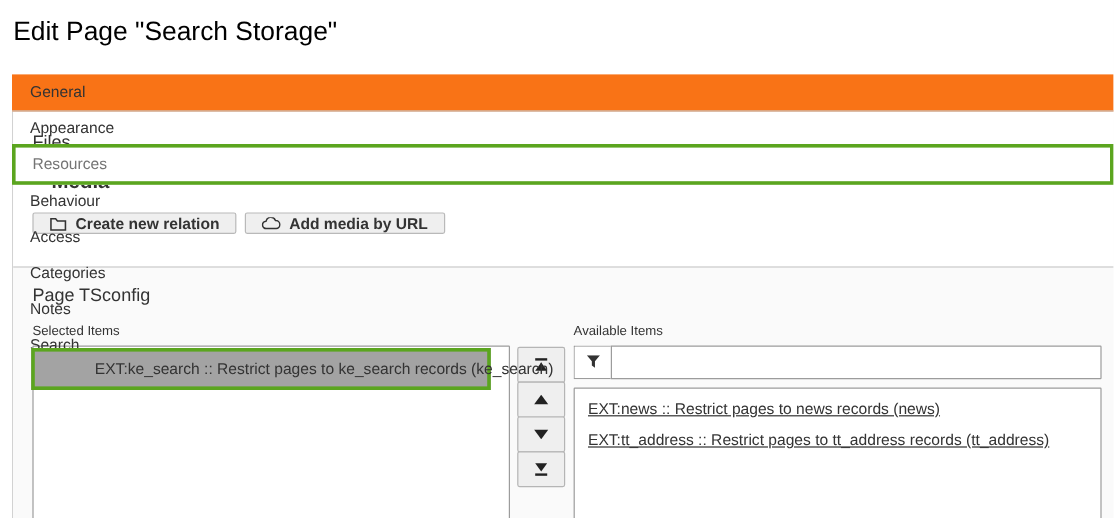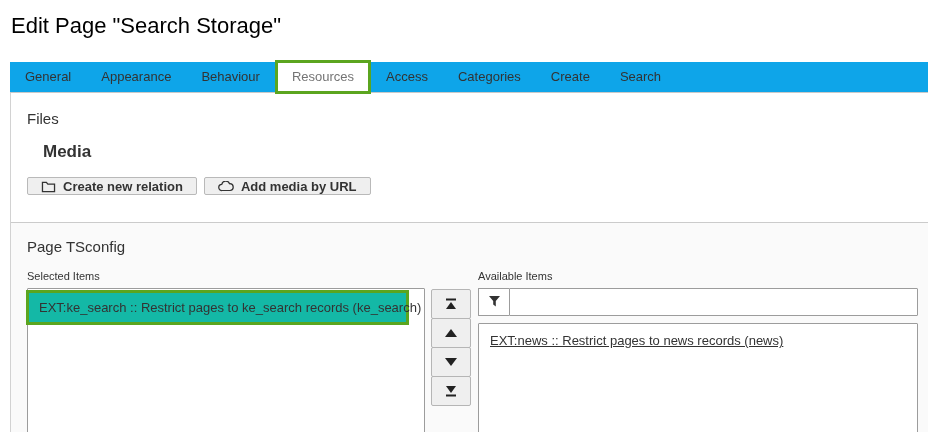--- a/index.html
+++ b/index.html
@@ -8,25 +8,26 @@
 
   .page-title {
     font-size: 22px; font-weight: 400; color: #000;
     margin: 13px 0 0 11px; line-height: 26px;
   }
 
   
   .tabbar {
     margin: 23px 0 0 10px;
     height: 31px;
-    background: #0ea5e9;
+    background: #f97316;
     border-bottom: 1px solid #c9c9c9;
     display: flex;
     align-items: stretch;
     position: relative;
+    flex-direction: column;
   }
   .tab {
     padding: 0 15px;
     line-height: 30px;
     font-size: 13px;
     color: #333;
     cursor: pointer;
     white-space: nowrap;
   }
   .tab.active {
@@ -83,24 +84,25 @@
 
   .listbox {
     border: 1px solid #9c9c9c;
     border-radius: 1px;
     background: #fff;
     height: 170px;
     overflow: visible;
   }
   .annotation-box {
     border: 3px solid #5ba51f;
-    background: #14b8a6;
+    background: #a3a3a3;
     margin: 1px 13px 16px 0;
     position: relative;
     left: -2px;
+    padding-left: 40px;
   }
   .list-item {
     font-size: 13px; color: #333;
     padding: 6px 10px;
     line-height: 17px;
     white-space: nowrap;
     cursor: pointer;
   }
   .avail-list .list-item { padding: 3px 11px; line-height: 20px; text-decoration: underline; }
   .avail-list { padding-top: 4px; }
@@ -140,25 +142,25 @@
   }
 </style>
 </head>
 <body>
 
 <h1 class="page-title">Edit Page "Search Storage"</h1>
 
 <div class="tabbar">
   <div class="tab">General</div>
   <div class="tab">Appearance</div>
+  <div class="tab active">Resources</div>
   <div class="tab">Behaviour</div>
-  <div class="tab active">Resources</div>
   <div class="tab">Access</div>
   <div class="tab">Categories</div>
-  <div class="tab">Create</div>
+  <div class="tab">Notes</div>
   <div class="tab">Search</div>
 </div>
 
 <div class="panel">
 
   <div class="section-files">
     <h2 class="section-heading">Files</h2>
     <div class="field-label">Media</div>
     <div class="btn-row">
       <button class="t3-btn">
@@ -234,19 +236,20 @@
             <span>
               <svg width="11" height="11" viewBox="0 0 11 11" fill="#333">
                   <path d="M0 0 H11 L6.8 5 V10.5 L4.2 8.5 V5 Z"></path>
                 </svg>
             </span>
           </button>
           <input class="filter-input" type="text" value="" style="">
         </div>
         <div class="listbox avail-list">
           <div class="list-item">EXT:news :: Restrict pages to news records (news)</div>
+          <div class="list-item">EXT:tt_address :: Restrict pages to tt_address records (tt_address)</div>
         </div>
       </div>
 
     </div>
   </div>
 
 </div>
 
 </body></html>

